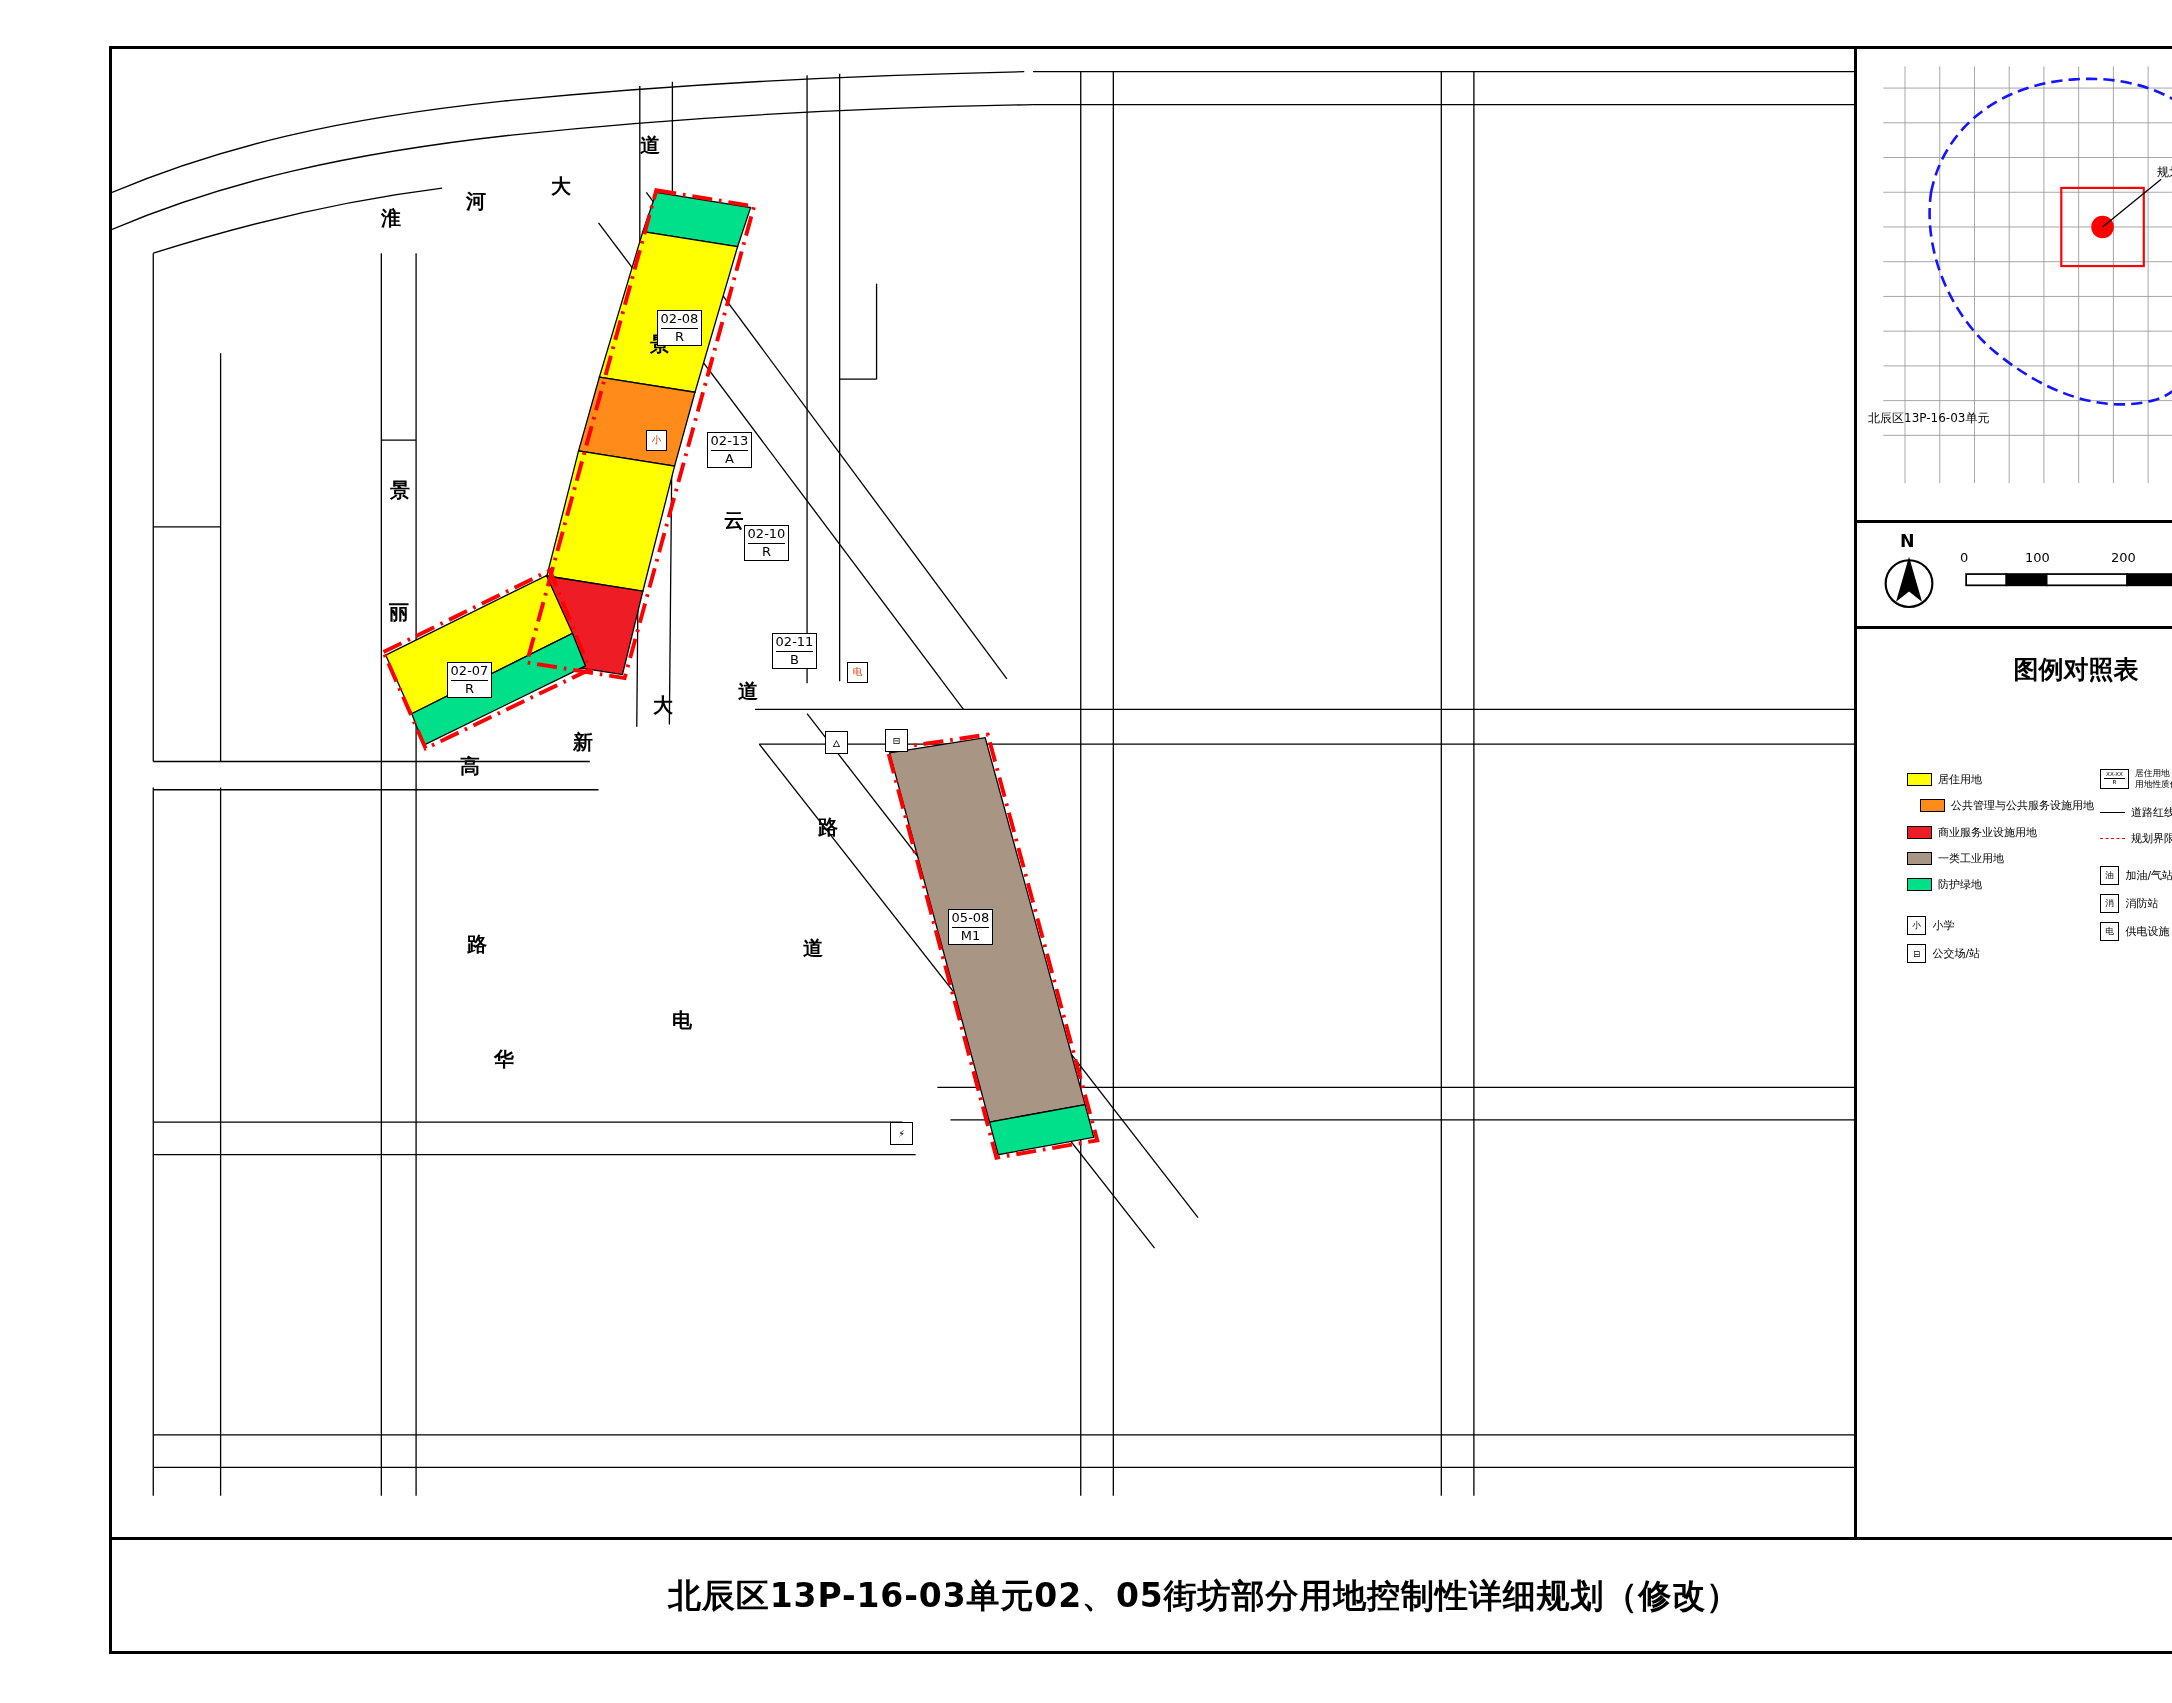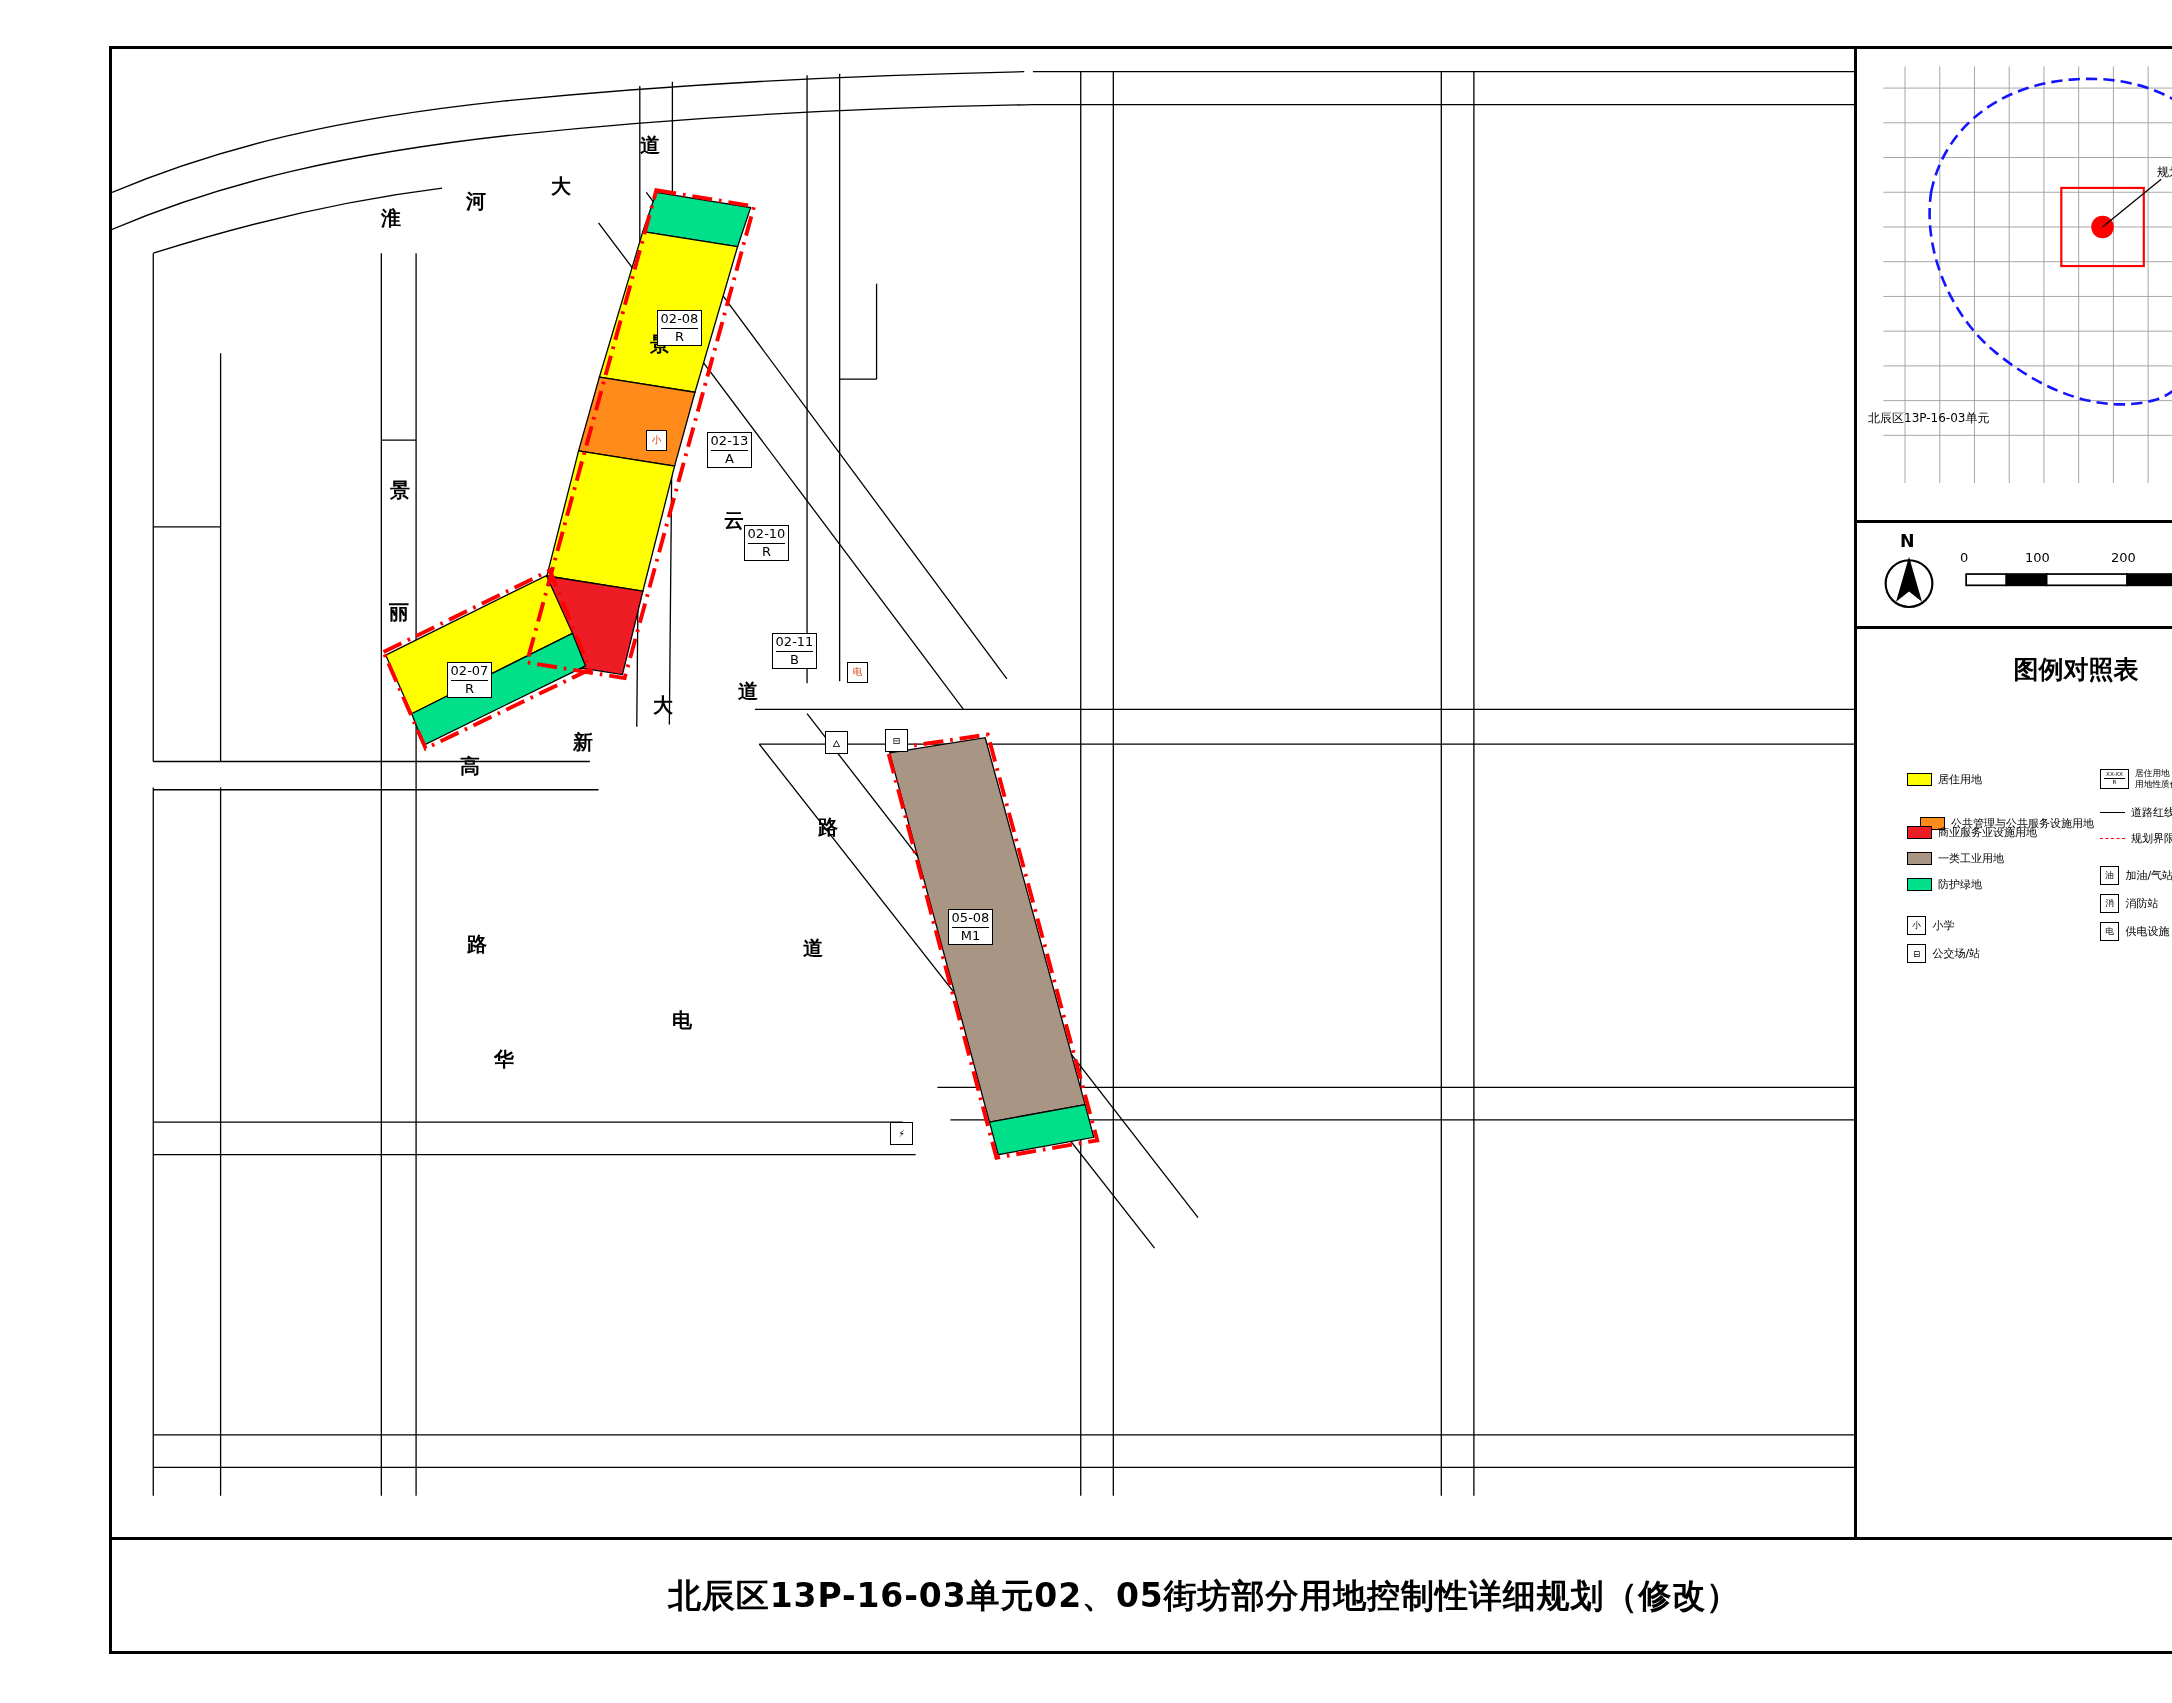--- a/index.html
+++ b/index.html
@@ -219,21 +219,21 @@
         
       </div>
 
       <div id="legend-box">
         <div class="legend-title">图例对照表</div>
 
         <div class="lg-row" style="left:50px;top:143px;">
           <span class="lg-swatch" style="background:#ffff00;"></span>
           <span class="lg-text">居住用地</span>
         </div>
-        <div class="lg-row" style="left:50px;top:187px;padding-left:13px;">
+        <div class="lg-row" style="left:50px;top:169px;padding-left:13px;">
           <span class="lg-swatch" style="background:#ff8c1a;"></span>
           <span class="lg-text">公共管理与公共服务设施用地</span>
         </div>
         <div class="lg-row" style="left:50px;top:196px;align-items:center;">
           <span class="lg-swatch" style="background:#ee1c25;"></span>
           <span class="lg-text">商业服务业设施用地</span>
         </div>
         <div class="lg-row" style="left:50px;top:222px;">
           <span class="lg-swatch" style="background:#a89584;"></span>
           <span class="lg-text">一类工业用地</span>

